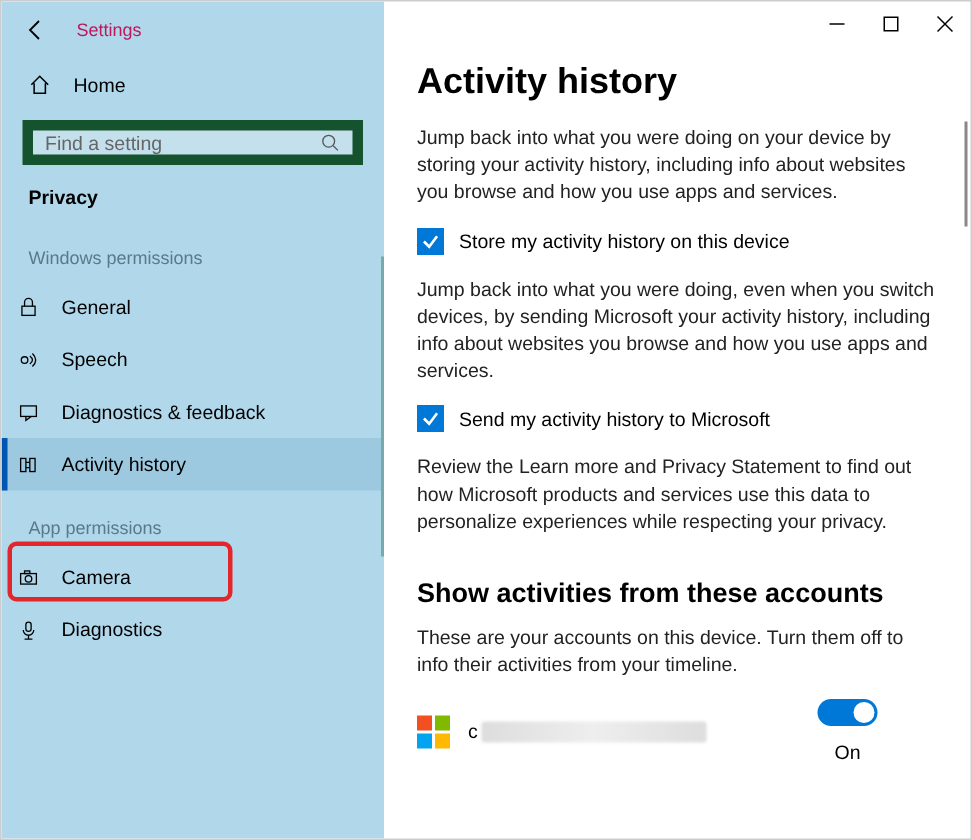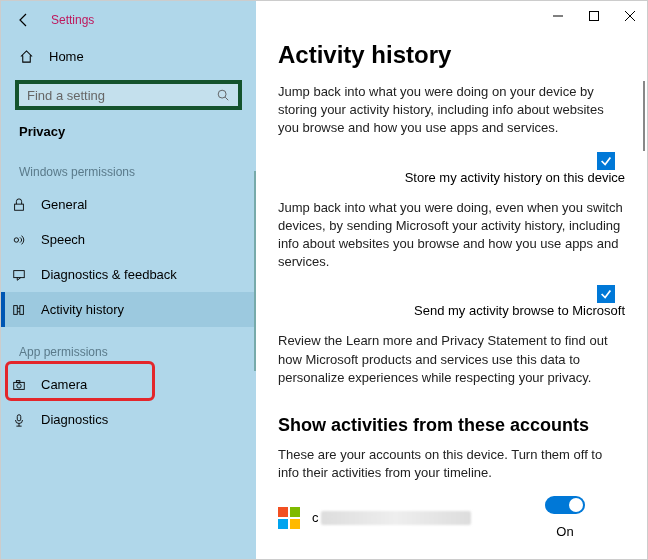--- a/index.html
+++ b/index.html
@@ -6,38 +6,38 @@
 body { width: 648px; height: 560px; background: #fff; overflow: hidden; position: relative; border: 1px solid #ccc; }
 .container { display: flex; height: 100%; }
 .sidebar { width: 255px; background: #b0d7ea; height: 100%; overflow-y: auto; position: relative; }
 .topbar { display: flex; align-items: center; padding: 10px 14px 6px 14px; }
 .back-btn { width: 18px; height: 18px; display: flex; align-items: center; justify-content: center; margin-right: 18px; }
 .app-title { font-size: 12px; color: #be185d; }
 .home-row { display: flex; align-items: center; padding: 8px 18px; margin-top: 6px; }
 .home-row .icon { width: 16px; margin-right: 14px; display:flex; align-items:center; }
 .home-label { font-size: 13px; color: #000; }
 .search-wrap { margin: 8px 14px 10px 14px; }
-.search-box { width: 100%; height: 30px; border: 4px solid #14532d; background: #c4e0ed; display: flex; align-items: center; padding: 0 8px; }
+.search-box { width: 100%; height: 30px; border: 7px solid #14532d; background: #c4e0ed; display: flex; align-items: center; padding: 0 8px; }
 .search-box input { flex: 1; background: transparent; border: none; outline: none; font-size: 13px; color: #555; }
 .search-box input::placeholder { color: #666; }
 .search-icon { width: 14px; height: 14px; }
 .section-label { font-size: 13px; color: #000; font-weight: 600; padding: 4px 18px 8px 18px; }
 .group-label { font-size: 12px; color: #5a7a8a; padding: 18px 18px 8px 18px; }
 .nav-item { display: flex; align-items: center; padding: 10px 10px; font-size: 13px; color: #000; position: relative; }
 .nav-item .icon { width: 16px; margin-right: 14px; display:flex; align-items:center; justify-content:center; }
 .nav-item.active { background: #9cc9df; }
 .nav-item.active::before { content: ""; position: absolute; left: 0; top: 0; bottom: 0; width: 4px; background: #0056b3; }
 .highlight-ring { position: absolute; border: 3px solid #e3262b; border-radius: 6px; pointer-events: none; }
 .main { flex: 1; padding: 18px 22px 0 22px; overflow-y: auto; position: relative; }
 .scrollind { position:absolute; right:2px; top:80px; width:2px; height:70px; background:#888; }
 .win-controls { position: absolute; top: 8px; right: 10px; display: flex; gap: 22px; align-items:center; }
 .win-btn { width: 14px; height: 14px; display:flex; align-items:center; justify-content:center; }
 h1.page-title { font-size: 24px; font-weight: 600; margin: 22px 0 14px 0; }
 .body-text { font-size: 13px; color: #222; line-height: 1.4; margin-bottom: 14px; }
-.checkbox-row { display: flex; align-items: flex-end; margin-bottom: 14px; flex-direction: column; }
+.checkbox-row { display: flex; align-items: center; margin-bottom: 14px; }
 .chk { width: 18px; height: 18px; background: #0078d7; margin-right: 10px; display:flex; align-items:center; justify-content:center; }
 .chk svg { stroke: #fff; }
 .chk-label { font-size: 13px; color: #000; }
 h2.sub-title { font-size: 18px; font-weight: 600; margin: 28px 0 10px 0; }
 .account-row { display:flex; align-items:center; margin-top:10px; }
 .ms-logo { width:22px; height:22px; display:grid; grid-template-columns:1fr 1fr; grid-template-rows:1fr 1fr; gap:2px; margin-right:12px; }
 .ms-logo div:nth-child(1){background:#f25022;} .ms-logo div:nth-child(2){background:#7fba00;}
 .ms-logo div:nth-child(3){background:#00a4ef;} .ms-logo div:nth-child(4){background:#ffb900;}
 .account-email { width:150px; height:14px; background:linear-gradient(90deg,#ddd,#eee,#ddd); border-radius:2px; filter:blur(1px); }
 .toggle-wrap { display:flex; align-items:center; margin-left:auto; margin-right:40px; gap:10px;flex-direction:column;}
@@ -183,21 +183,21 @@
     </div>
 
     <p class="body-text">Jump back into what you were doing, even when you switch devices, by sending Microsoft your activity history, including info about websites you browse and how you use apps and services.</p>
 
     <div class="checkbox-row">
       <div class="chk">
           <svg width="14" height="14" viewBox="0 0 16 16">
             <path d="M3 8 L7 12 L13 4" stroke-width="2" fill="none"></path>
           </svg>
         </div>
-      <span class="chk-label">Send my activity browse to Microsoft</span>
+      <span class="chk-label">Send my activity history to Microsoft</span>
     </div>
 
     <p class="body-text">Review the Learn more and Privacy Statement to find out how Microsoft products and services use this data to personalize experiences while respecting your privacy.</p>
 
     <h2 class="sub-title">Show activities from these accounts</h2>
     <p class="body-text">These are your accounts on this device. Turn them off to info their activities from your timeline.</p>
 
     <div class="account-row">
       <div class="ms-logo">
           <div></div>

